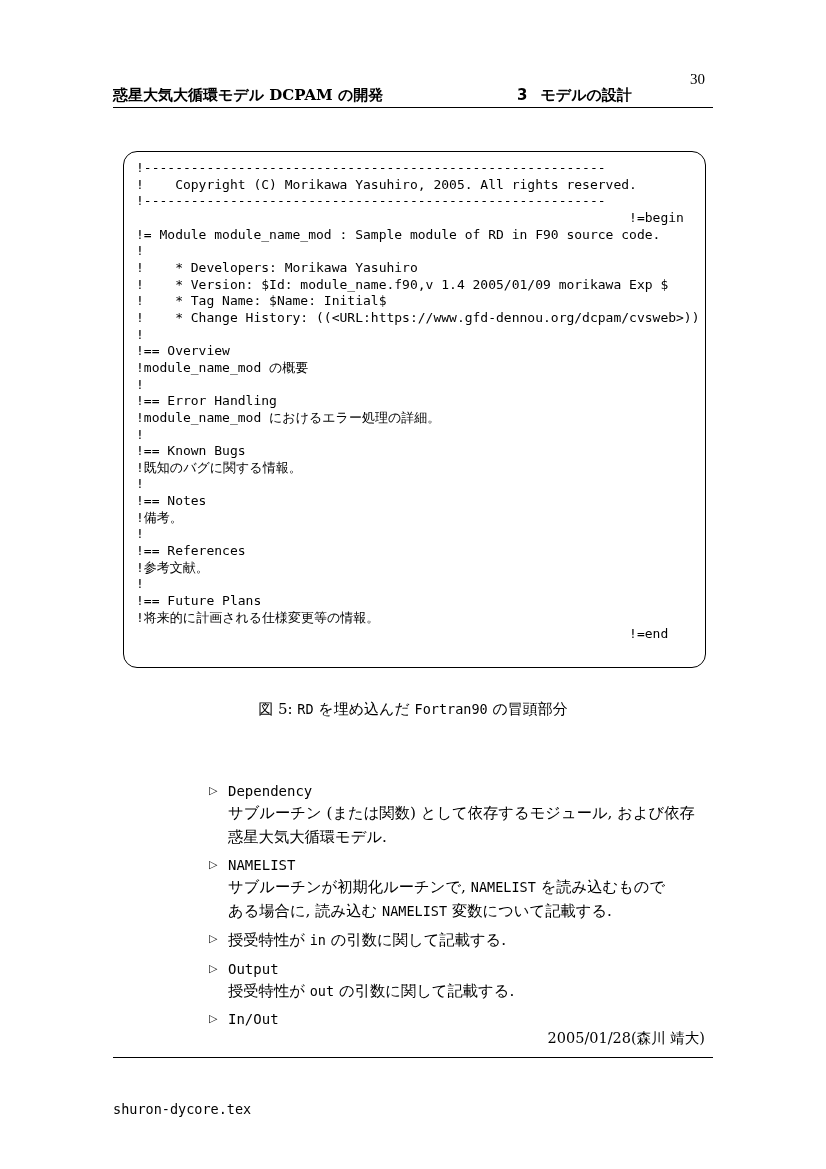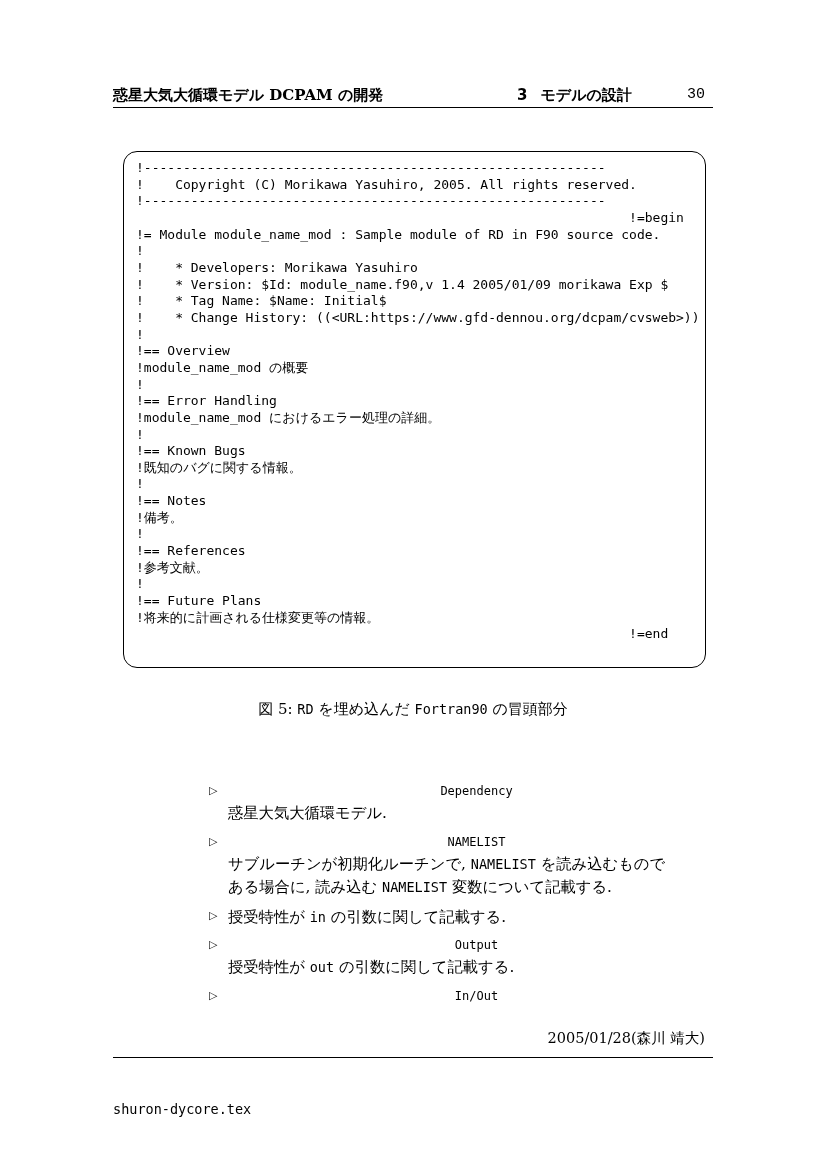--- a/index.html
+++ b/index.html
@@ -22,22 +22,22 @@
     font-family:"DejaVu Serif",serif;font-weight:bold;
   }
   .header-right{
     position:absolute;left:517px;top:86px;
     font-family:"DejaVu Sans",sans-serif;
     font-weight:bold;font-size:15px;line-height:18px;
     white-space:nowrap;
   }
   .header-right .secnum{margin-right:13px;}
   .page-number{
-    position:absolute;right:113px;top:86px;
-    font-family:Liberation Mono, monospace;
+    position:absolute;right:113px;top:70px;
+    font-family:Liberation Serif, serif;
     font-size:15px;line-height:18px;
   }
   .header-rule{
     position:absolute;left:113px;top:107px;width:600px;height:1px;
     background:#000000;
   }
   
   .codebox{
     position:absolute;left:123px;top:151px;
     width:583px;height:517px;
@@ -66,21 +66,21 @@
     position:absolute;left:209px;top:781px;width:516px;
   }
   .li{position:relative;padding-left:19px;margin-bottom:6px;}
   .li .marker{
     position:absolute;left:0;top:4px;
     font-size:11px;line-height:11px;
     font-family:"DejaVu Sans",sans-serif;
   }
   .li .term{
     font-family:"DejaVu Sans Mono",monospace;
-    font-size:12px;line-height:21px;text-align:center;
+    font-size:14px;line-height:21px;
   }
   .li .dline{
     font-family:"DejaVu Serif",serif;
     font-size:15.3px;line-height:23.5px;
     white-space:nowrap;
   }
   
   .footer-rule{
     position:absolute;left:113px;top:1057px;width:600px;height:1px;
     background:#000000;
@@ -143,20 +143,21 @@
   </div>
 
   <div class="caption">
     <span>図 5: </span><span class="mono-inline">RD</span><span> を埋め込んだ </span><span class="mono-inline">Fortran90</span><span> の冒頭部分</span>
   </div>
 
   <div class="deflist">
       <div class="li">
         <span class="marker">▷</span>
         <div class="term">Dependency</div>
+        <div class="dline"><span>サブルーチン (または関数) として依存するモジュール, および依存</span></div>
         <div class="dline"><span>惑星大気大循環モデル.</span></div>
       </div>
       <div class="li">
         <span class="marker">▷</span>
         <div class="term">NAMELIST</div>
         <div class="dline"><span>サブルーチンが初期化ルーチンで, </span><span class="mono-inline">NAMELIST</span><span> を読み込むもので</span></div>
         <div class="dline"><span>ある場合に, 読み込む </span><span class="mono-inline">NAMELIST</span><span> 変数について記載する.</span></div>
       </div>
       <div class="li">
         <span class="marker">▷</span>

